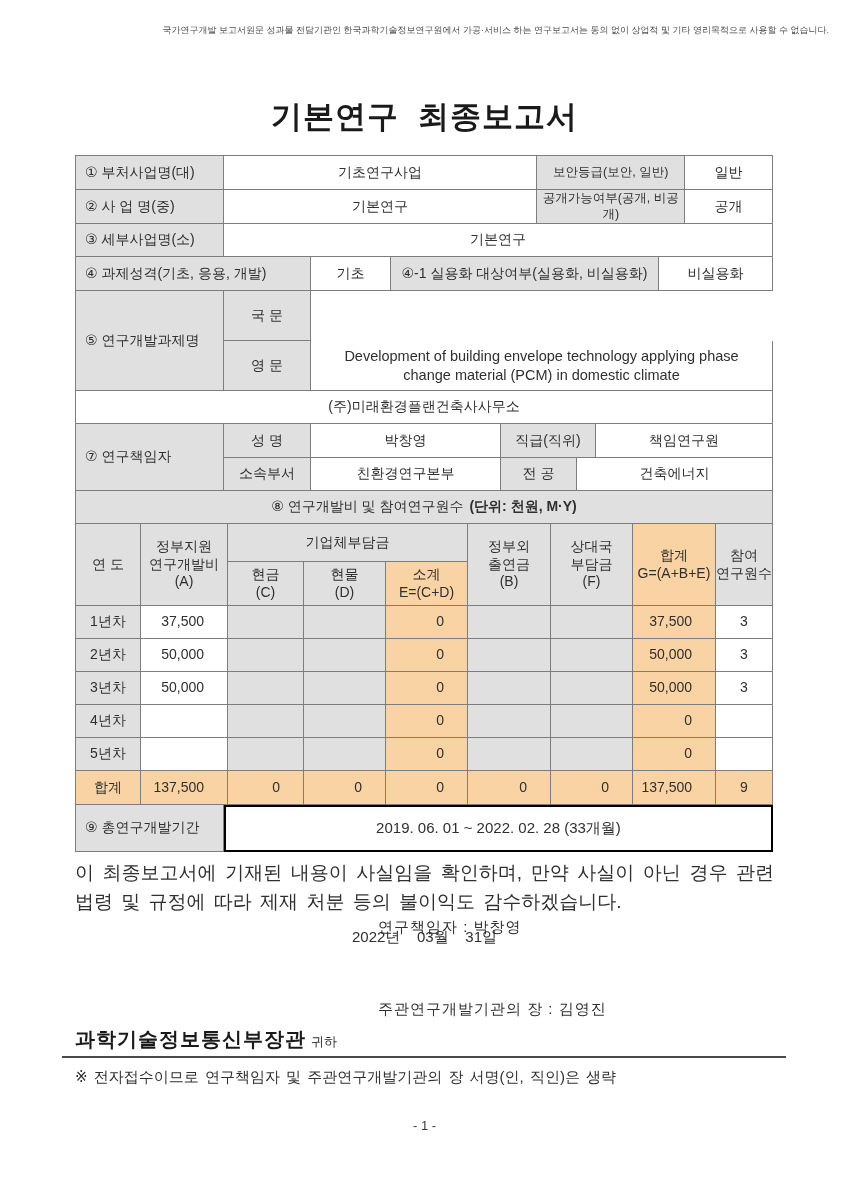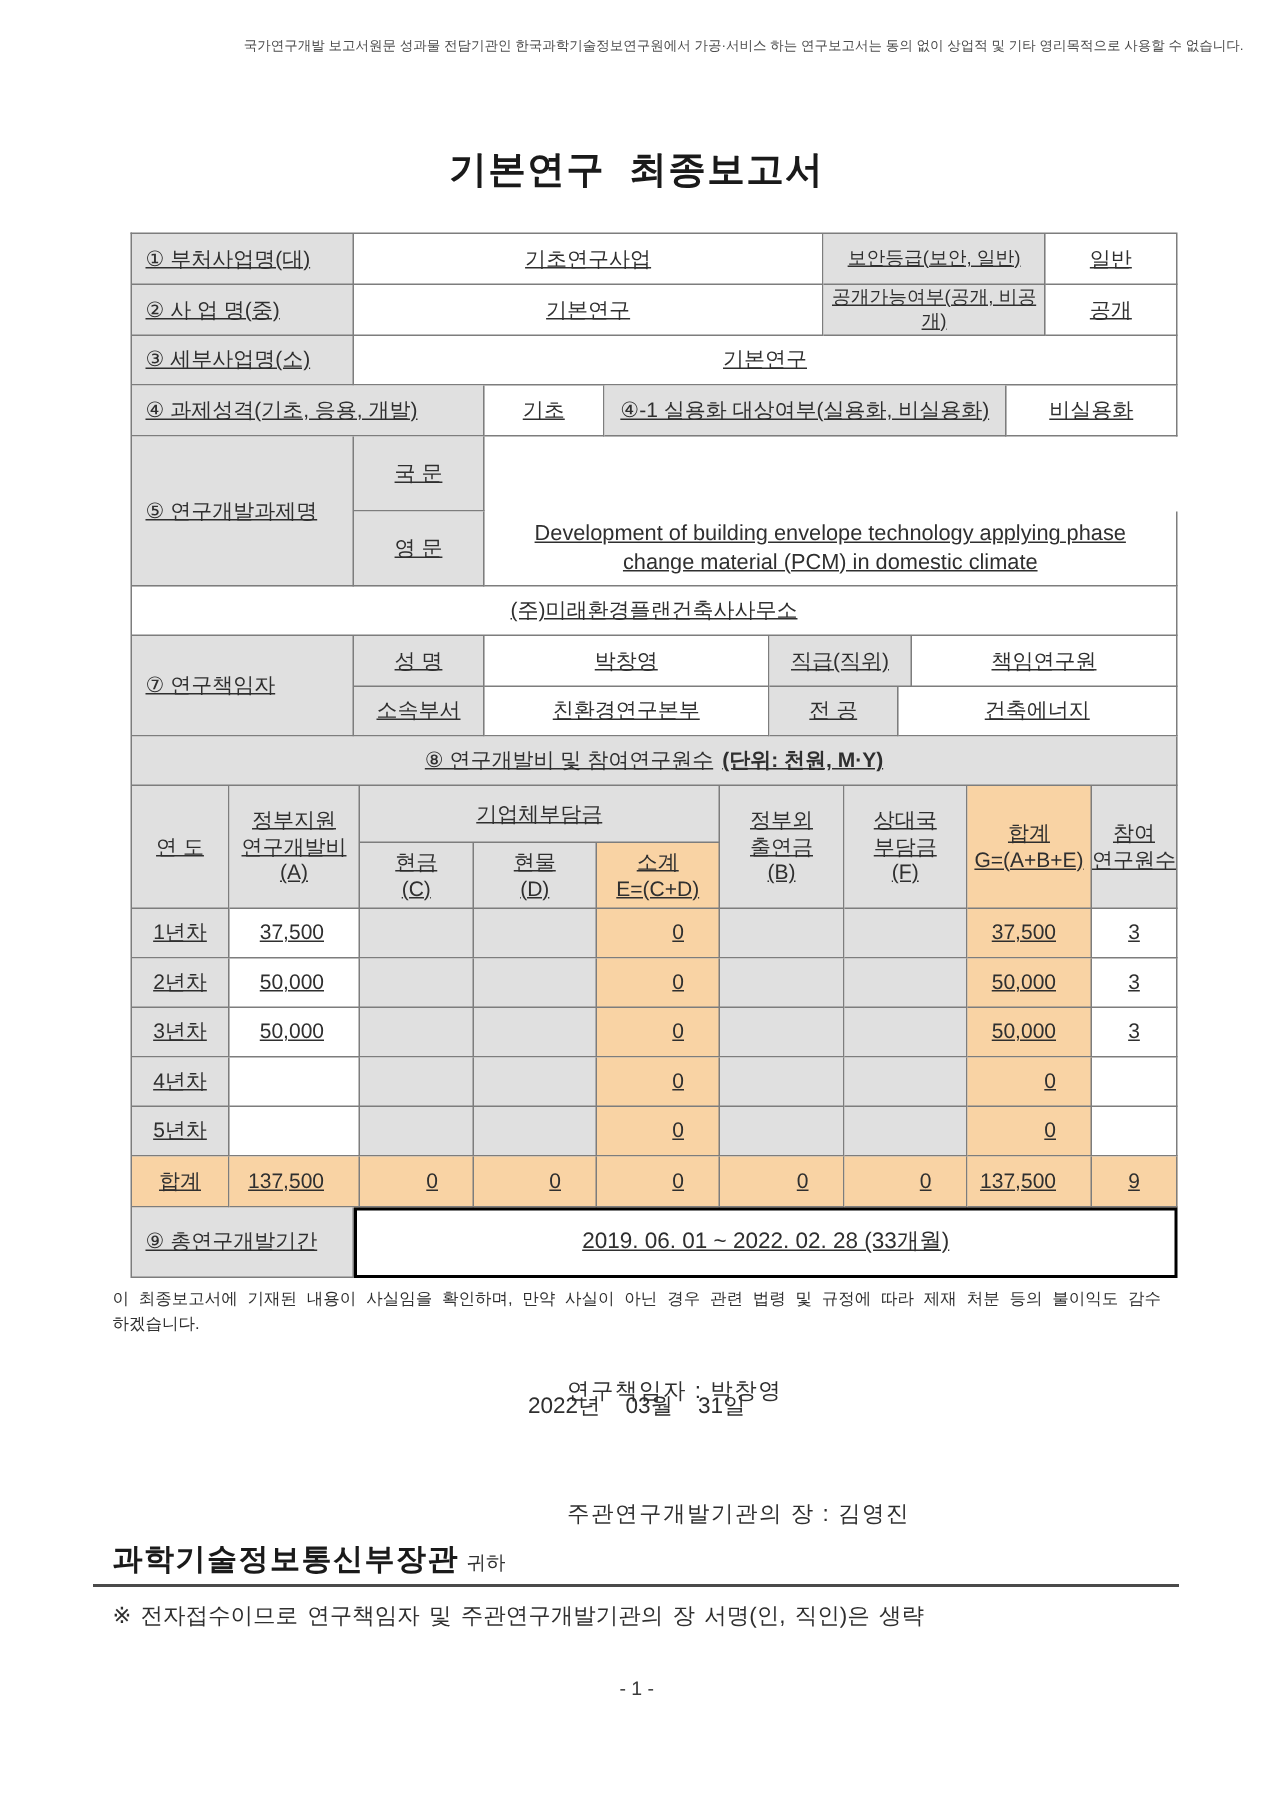--- a/index.html
+++ b/index.html
@@ -28,32 +28,31 @@
     font-size: 9px;
     color: #4a4a4a;
     letter-spacing: 0px;
   }
   .title {
     position: absolute;
     top: 96px;
     left: 0;
     width: 100%;
     text-align: center;
-    font-size: 25px;
+    font-size: 31px;
     font-weight: bold;
     color: #1a1a1a;
     letter-spacing: 1px;
     white-space: pre;
   }
   .doc {
     position: absolute;
-    left: 87px;
+    left: 75px;
     top: 155px;
     width: 699px;
-    text-decoration: underline;
   }
   .tbl {
     border-top: 1px solid var(--border);
     border-left: 1px solid var(--border);
     width: 698px;
   }
   .row { display: flex; }
   .c {
     border-right: 1px solid var(--border);
     border-bottom: 1px solid var(--border);
@@ -75,21 +74,21 @@
   .sec8-unit { font-weight: bold; margin-left: 6px; }
   .thick {
     border: 2px solid #000000;
     font-size: 15px;
   }
   .decl {
     position: absolute;
     left: 75px;
     top: 858px;
     width: 699px;
-    font-size: 11px;
+    font-size: 19px;
     line-height: 1.55;
     text-align: justify;
     word-spacing: 3px;
   }
   .date-line {
     position: absolute;
     left: 75px;
     top: 928px;
     width: 699px;
     text-align: center;
@@ -210,21 +209,21 @@
         <div class="fill">
           <div class="row">
             <div class="c gray h34" style="width:87px">성 명</div>
             <div class="c h34" style="width:190px">박창영</div>
             <div class="c gray h34" style="width:95px">직급(직위)</div>
             <div class="c h34 fill">책임연구원</div>
           </div>
           <div class="row">
             <div class="c gray h33" style="width:87px">소속부서</div>
             <div class="c h33" style="width:190px">친환경연구본부</div>
-            <div class="c gray h33" style="width:86px">전 공</div>
+            <div class="c gray h33" style="width:76px">전 공</div>
             <div class="c h33 fill">건축에너지</div>
           </div>
         </div>
       </div>
 
       <div class="row">
         <div class="c gray h33 fill">
           <span>⑧ 연구개발비 및 참여연구원수</span>
           <span class="sec8-unit">(단위: 천원, M·Y)</span>
         </div>

